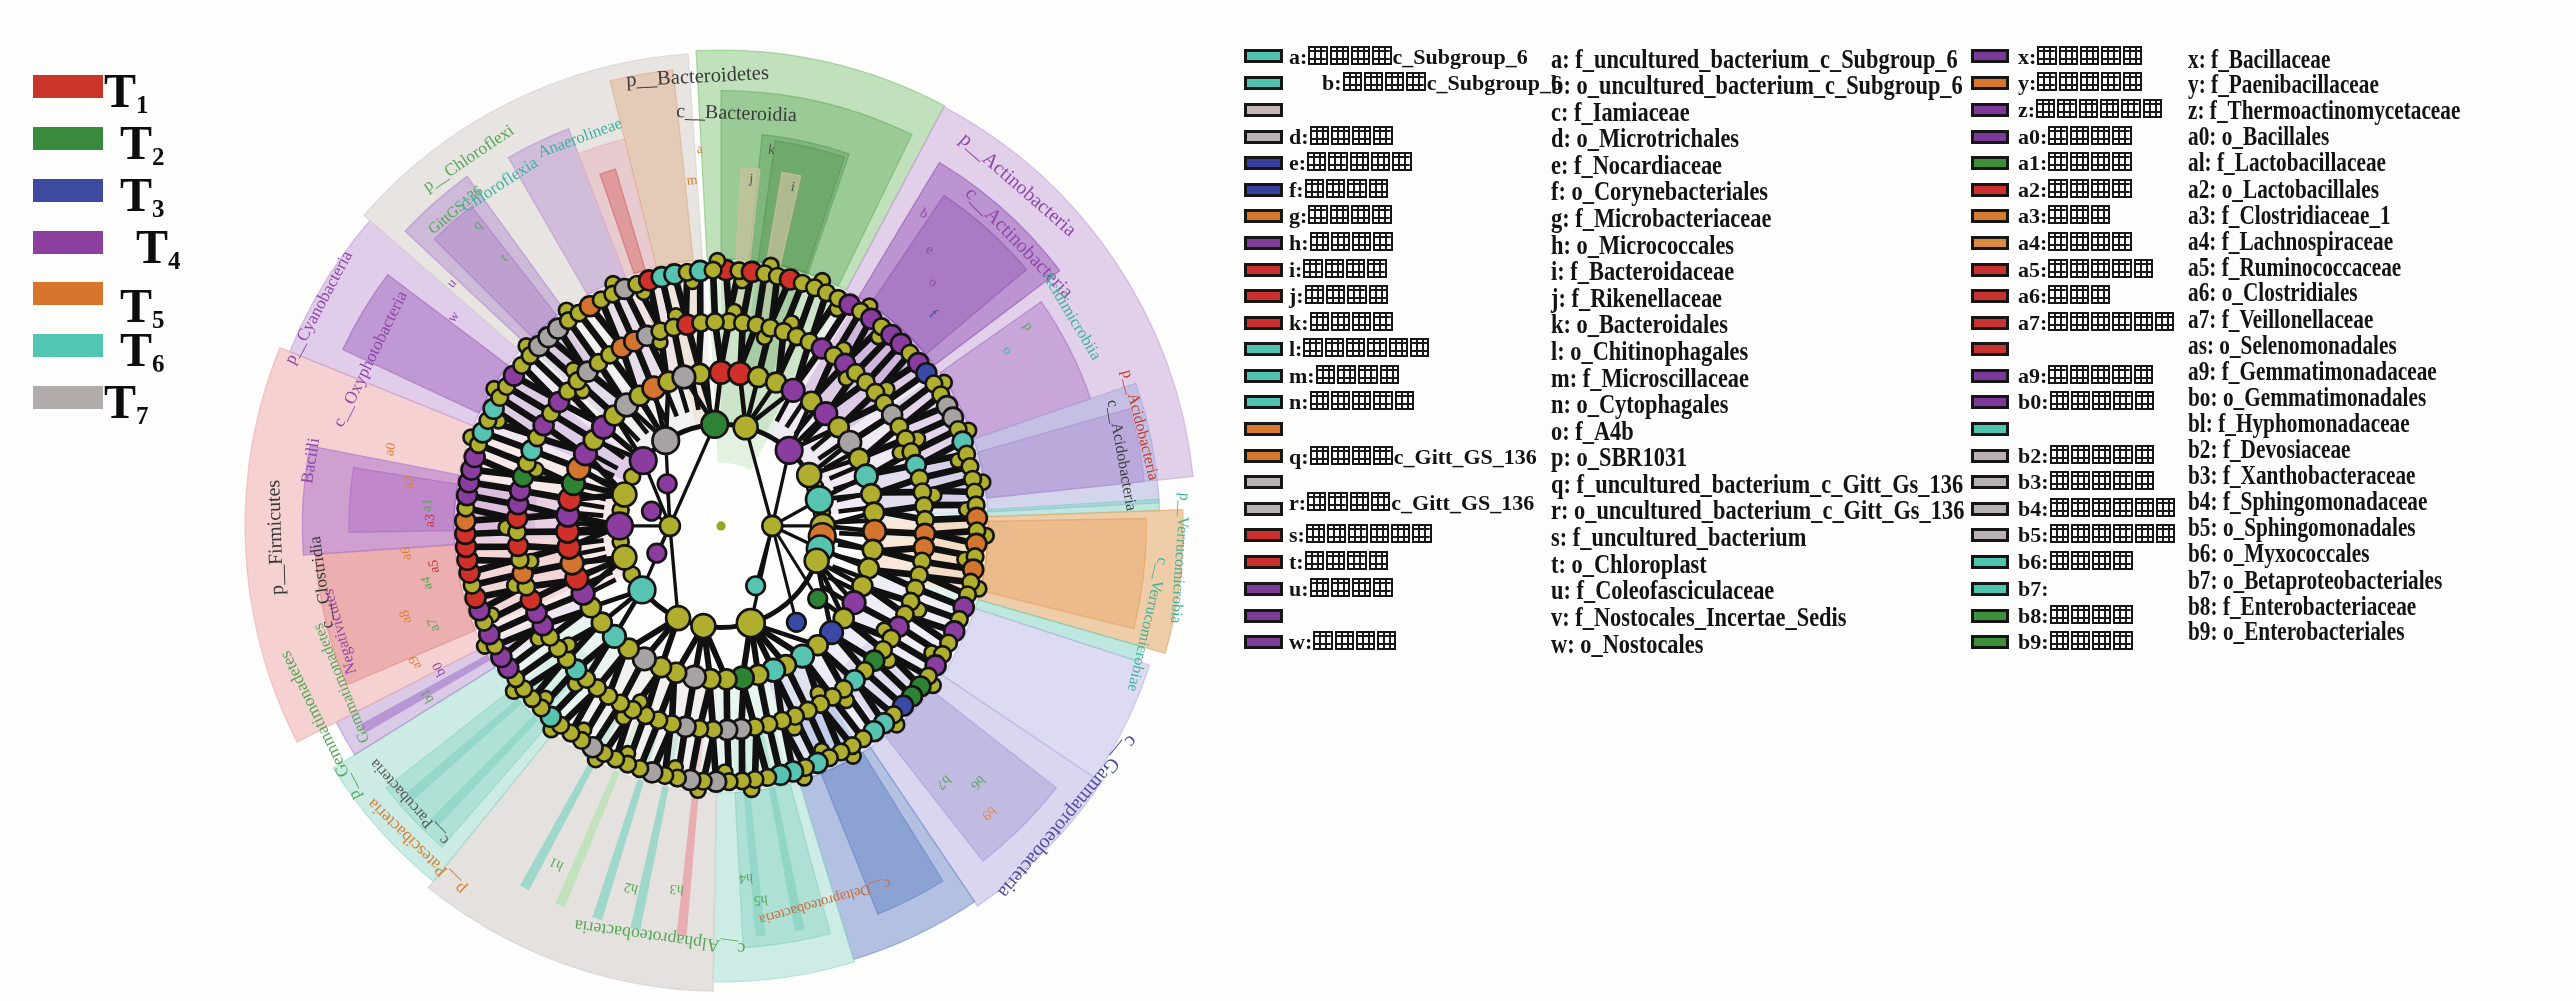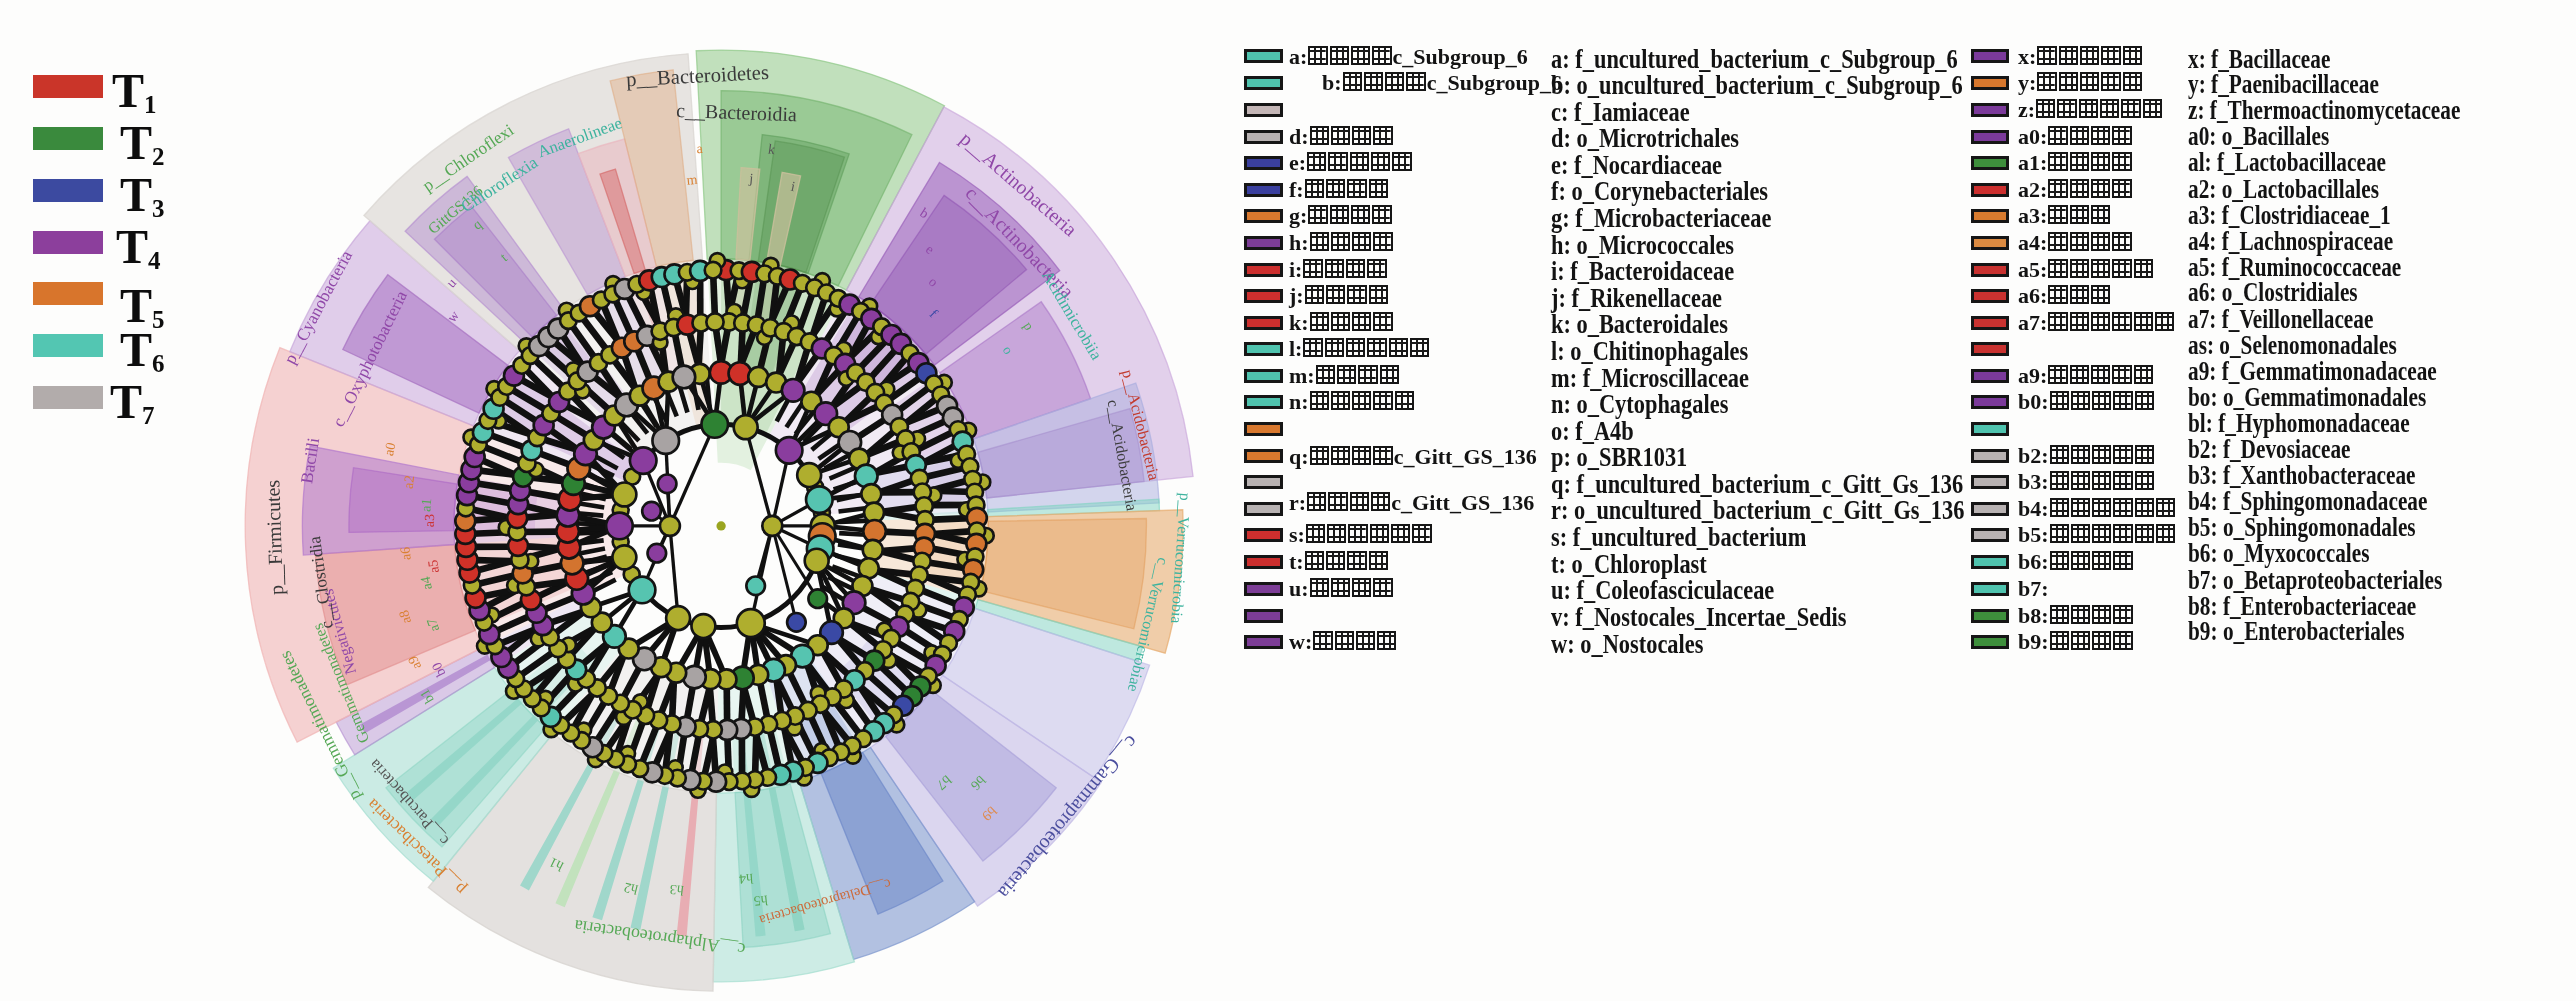--- a/index.html
+++ b/index.html
@@ -887,33 +887,33 @@
 <text transform="translate(658,938) rotate(251)" text-anchor="middle" font-family="Liberation Serif" font-size="21" fill="#55a855">a7</text>
 <text transform="translate(630,994) rotate(246)" text-anchor="middle" font-family="Liberation Serif" font-size="21" fill="#d98133">a9</text>
 <text transform="translate(666,1004) rotate(243)" text-anchor="middle" font-family="Liberation Serif" font-size="21" fill="#9048a8">b0</text>
 <text transform="translate(648,1044) rotate(240)" text-anchor="middle" font-family="Liberation Serif" font-size="21" fill="#55a855">b1</text>
 <text transform="translate(722,343) rotate(321)" text-anchor="middle" font-family="Liberation Serif" font-size="21" fill="#55a855">q</text>
 <text transform="translate(762,392) rotate(321)" text-anchor="middle" font-family="Liberation Serif" font-size="21" fill="#55a855">t</text>
 <text transform="translate(684,430) rotate(312)" text-anchor="middle" font-family="Liberation Serif" font-size="21" fill="#9048a8">u</text>
 <text transform="translate(687,480) rotate(308)" text-anchor="middle" font-family="Liberation Serif" font-size="21" fill="#9048a8">w</text>
 </svg>
 <div class="sw" style="left:33px;top:75px;width:70px;height:22.6px;background:#ca3529"></div>
-<div class="tl" style="left:112px;top:67px">T<span class="ts">1</span></div>
+<div class="tl" style="left:104px;top:67px">T<span class="ts">1</span></div>
 <div class="sw" style="left:33px;top:127px;width:70px;height:22.6px;background:#3a8a3d"></div>
 <div class="tl" style="left:120px;top:119px">T<span class="ts">2</span></div>
 <div class="sw" style="left:33px;top:179px;width:70px;height:22.6px;background:#3c4aa0"></div>
 <div class="tl" style="left:120px;top:171px">T<span class="ts">3</span></div>
 <div class="sw" style="left:33px;top:231px;width:70px;height:22.6px;background:#8c3f9c"></div>
-<div class="tl" style="left:116px;top:223px">T<span class="ts">4</span></div>
+<div class="tl" style="left:136px;top:223px">T<span class="ts">4</span></div>
 <div class="sw" style="left:33px;top:282px;width:70px;height:22.6px;background:#d8752c"></div>
 <div class="tl" style="left:120px;top:282px">T<span class="ts">5</span></div>
 <div class="sw" style="left:33px;top:334px;width:70px;height:22.6px;background:#53c6b2"></div>
 <div class="tl" style="left:120px;top:326px">T<span class="ts">6</span></div>
 <div class="sw" style="left:33px;top:386px;width:70px;height:22.6px;background:#b2acab"></div>
-<div class="tl" style="left:110px;top:378px">T<span class="ts">7</span></div>
+<div class="tl" style="left:104px;top:378px">T<span class="ts">7</span></div>
 <div class="sw2" style="left:1244px;top:49px;background:#4fc3ae"></div>
 <div class="lt1" style="left:1289px;top:44px">a:<span class="cn"></span><span class="cn"></span><span class="cn"></span><span class="cn"></span>c_Subgroup_6</div>
 <div class="sw2" style="left:1244px;top:76px;background:#4fc3ae"></div>
 <div class="lt1" style="left:1322px;top:70px">b:<span class="cn"></span><span class="cn"></span><span class="cn"></span><span class="cn"></span>c_Subgroup_6</div>
 <div class="sw2" style="left:1244px;top:103px;background:#c4b6b6"></div>
 <div class="sw2" style="left:1244px;top:130px;background:#b8b2b2"></div>
 <div class="lt1" style="left:1289px;top:124px">d:<span class="cn"></span><span class="cn"></span><span class="cn"></span><span class="cn"></span></div>
 <div class="sw2" style="left:1244px;top:156px;background:#3a3f9e"></div>
 <div class="lt1" style="left:1289px;top:150px">e:<span class="cn"></span><span class="cn"></span><span class="cn"></span><span class="cn"></span><span class="cn"></span></div>
 <div class="sw2" style="left:1244px;top:183px;background:#3a3f9e"></div>

